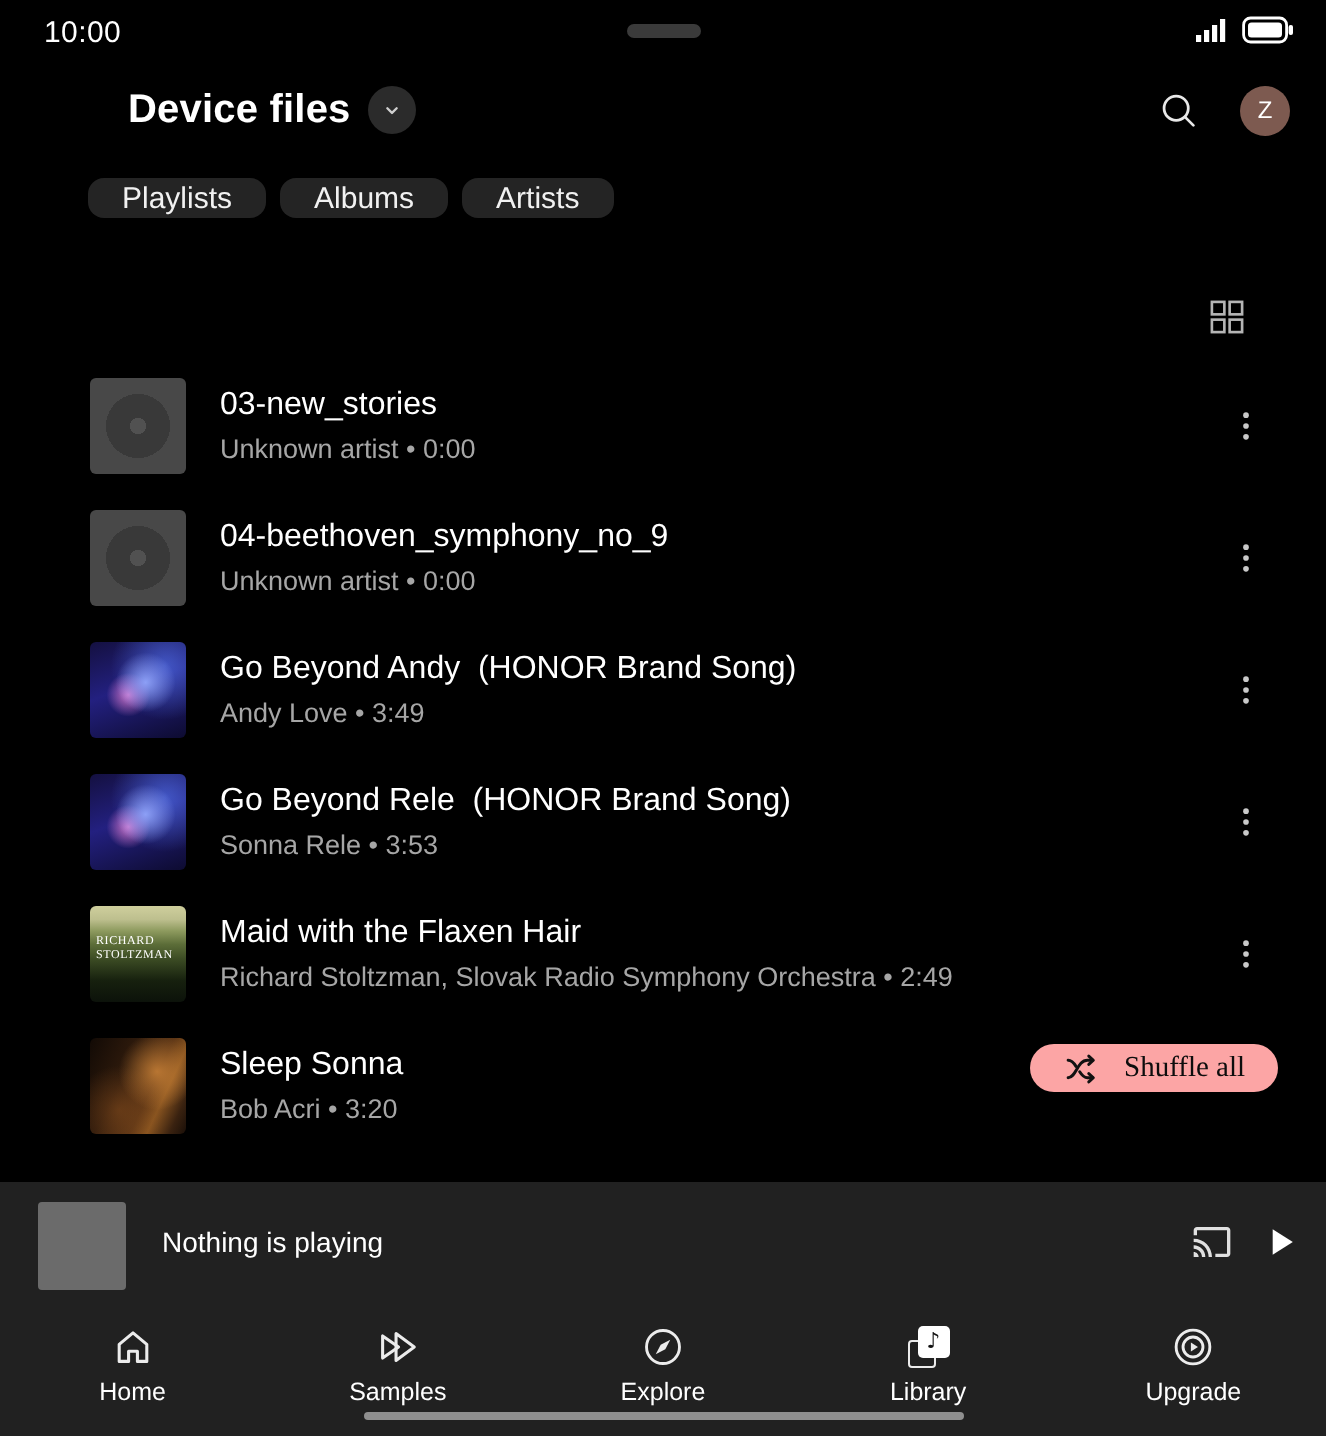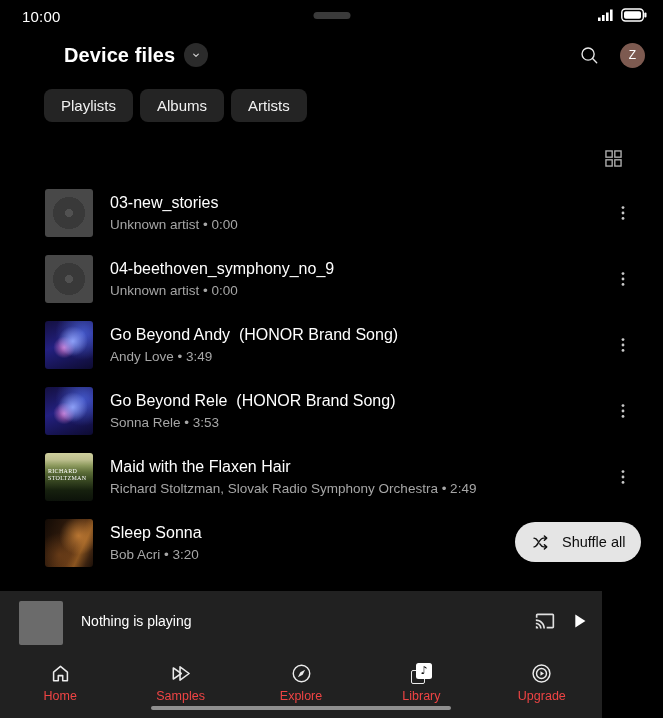--- a/index.html
+++ b/index.html
@@ -17,21 +17,21 @@
   .header { position:absolute; top:38px; left:0; right:0; height:34px; display:flex; align-items:center; justify-content:space-between; padding:0 18px 0 64px; }
   .title-group { display:flex; align-items:center; gap:9px; }
   .page-title { color:#fff; font-size:20px; font-weight:700; letter-spacing:.1px; }
   .chev-btn { width:24px; height:24px; border:none; border-radius:50%; background:#2b2b2b; display:flex; align-items:center; justify-content:center; cursor:pointer; }
   .header-right { display:flex; align-items:center; gap:20px; }
   .icon-btn { background:none; border:none; cursor:pointer; display:flex; align-items:center; justify-content:center; padding:0; }
   .avatar { width:25px; height:25px; border-radius:50%; background:#7d5a50; color:#fff; font-size:12px; font-weight:500; border:none; display:flex; align-items:center; justify-content:center; cursor:pointer; }
 
   
   .chips { position:absolute; top:89px; left:44px; display:flex; gap:7px; }
-  .chip { height:33px; padding:0 17px; background:#242424; border:none; border-radius:8px; color:#f1f1f1; font-size:15px; font-family:inherit; display:flex; align-items:center; cursor:pointer; }
+  .chip { height:20px; padding:0 17px; background:#242424; border:none; border-radius:8px; color:#f1f1f1; font-size:15px; font-family:inherit; display:flex; align-items:center; cursor:pointer; }
 
   
   .view-row { position:absolute; top:144px; right:36px; }
   .view-row .icon-btn { width:28px; height:28px; }
 
   
   .song-list { position:absolute; top:180px; left:0; right:0; }
   .row { height:66px; display:flex; align-items:center; padding:0 28px 0 45px; cursor:pointer; }
   .art { position:relative; width:48px; height:48px; border-radius:3px; flex:0 0 48px; overflow:hidden; }
   [data-art="vinyl-placeholder"] { background:radial-gradient(circle, #515151 0 4px, #393939 4px 16px, #484848 16px 100%); }
@@ -45,34 +45,34 @@
       radial-gradient(circle at 70% 35%, rgba(216,140,60,.75), transparent 42%),
       radial-gradient(circle at 30% 75%, rgba(140,80,30,.5), transparent 45%),
       linear-gradient(115deg,#120a05 0%,#2e1a0c 35%,#5a3415 60%,#8a5520 72%,#3a2210 88%,#1a0f08 100%); }
   .art-text { position:absolute; left:3px; top:15px; font-family:"Liberation Serif", serif; font-size:6px; line-height:1.2; color:#fff; letter-spacing:.3px; white-space:pre-line; }
   .meta { flex:1; margin-left:17px; min-width:0; }
   .song-title { color:#fff; font-size:16px; font-weight:400; white-space:pre; overflow:hidden; text-overflow:ellipsis; }
   .song-sub { color:#a6a6a6; font-size:13.5px; margin-top:5px; white-space:nowrap; overflow:hidden; }
   .kebab { width:24px; height:24px; background:none; border:none; cursor:pointer; display:flex; align-items:center; justify-content:center; }
 
   
-  .shuffle-pill { position:absolute; left:515px; top:522px; height:40px; padding:0 16px; border:none; border-radius:21px; background:#e5e5e5; display:flex; align-items:center; gap:10px; cursor:pointer; box-shadow:0 2px 8px rgba(0,0,0,.5); }
+  .shuffle-pill { position:absolute; left:515px; top:522px; height:24px; padding:0 16px; border:none; border-radius:21px; background:#fca5a5; display:flex; align-items:center; gap:10px; cursor:pointer; box-shadow:0 2px 8px rgba(0,0,0,.5);font-family:Liberation Serif, serif; }
   .shuffle-pill span { color:#0d0d0d; font-size:14.5px; font-weight:400; font-family:inherit; }
 
   
-  .bottom-surface { position:absolute; left:0; top:591px; width:602px; height:127px; background:#212121; }
+  .bottom-surface { position:absolute; left:0; top:591px; width:663px; height:127px; background:#212121; }
   .mini-player { position:relative; height:60px; cursor:pointer; }
   .thumb { position:absolute; left:19px; top:10px; width:44px; height:44px; border-radius:2px; background:#6b6b6b; }
   .np-text { position:absolute; left:81px; top:50%; transform:translateY(-50%); color:#fff; font-size:14px; font-weight:500; }
   .cast-btn { position:absolute; right:47px; top:50%; transform:translateY(-50%); }
   .play-btn { position:absolute; right:12px; top:50%; transform:translateY(-50%); }
 
   .nav { position:absolute; left:0; top:60px; right:0; height:67px; display:flex; }
   .nav-item { flex:1; display:flex; flex-direction:column; align-items:center; padding-top:11px; gap:4px; background:none; border:none; cursor:pointer; }
-  .nav-label { color:#ef4444; font-size:12.5px; font-family:inherit; }
+  .nav-label { color:#ffffff; font-size:12.5px; font-family:inherit; }
   .lib-icon { position:relative; width:23px; height:23px; display:block; }
   .lib-back { position:absolute; left:1px; bottom:1px; width:14px; height:14px; border:1.6px solid #ececec; border-radius:2px; }
   .lib-front { position:absolute; right:1px; top:1px; width:16px; height:16px; background:#fff; border-radius:2.5px; color:#111; font-size:11px; line-height:16px; text-align:center; font-family:"DejaVu Sans", sans-serif; }
   .home-indicator { position:absolute; left:50%; transform:translateX(-50%); bottom:8px; width:300px; height:4.5px; border-radius:3px; background:#8f8f8f; }
 </style>
 </head>
 <body>
 
 <div class="screen">
 

